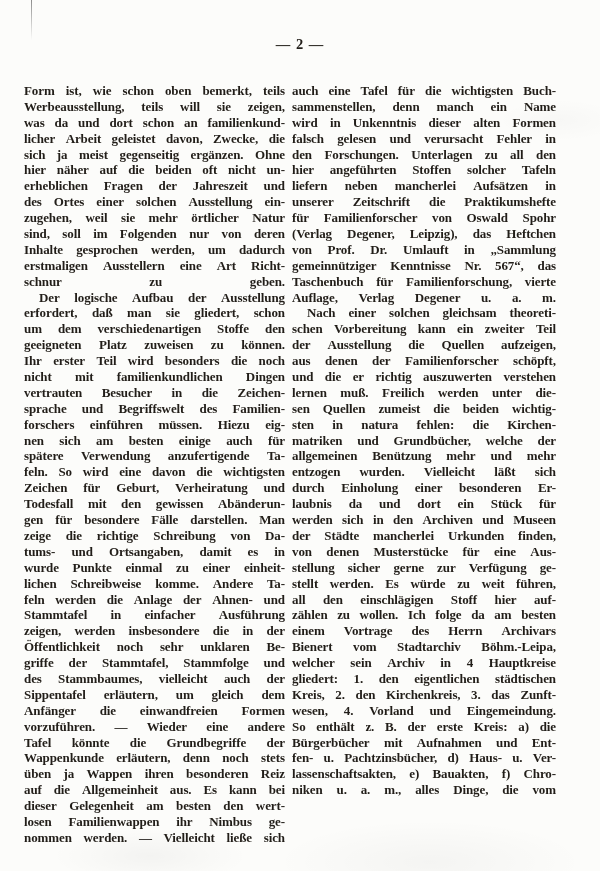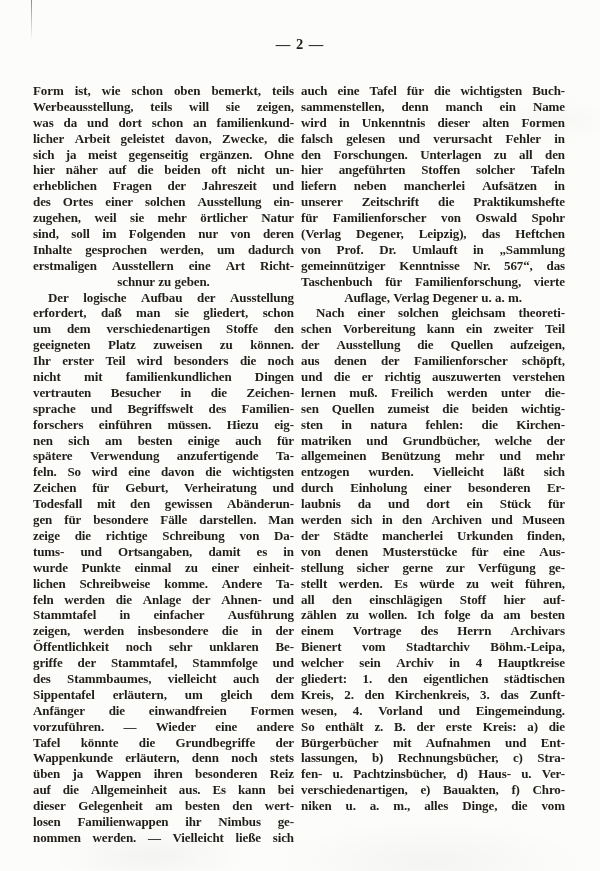--- a/index.html
+++ b/index.html
@@ -35,21 +35,21 @@
     left: 0;
     right: 0;
     text-align: center;
     font-size: 14.5px;
     font-weight: 700;
     letter-spacing: 1px;
   }
   .columns {
     position: absolute;
     top: 83px;
-    left: 33px;
+    left: 24px;
     width: 532px;
     display: flex;
     justify-content: space-between;
   }
   .col {
     width: 261px;
   }
   .col-right {
     width: 264px;
   }
@@ -59,21 +59,21 @@
     height: 15.9px;
     line-height: 15.9px;
     font-size: 13px;
     font-weight: 700;
     letter-spacing: -0.1px;
     white-space: pre;
     overflow: visible;
   }
   .text-line span { flex: 0 0 auto; }
   .text-line.para-end {
-    justify-content: center;
+    justify-content: space-between;
     gap: 3.4px;
   }
   .text-line.indent {
     padding-left: 15px;
   }
 </style>
 </head>
 <body>
 
 <div class="page">
@@ -166,19 +166,18 @@
         <div class="text-line"><span>all</span><span>den</span><span>einschlägigen</span><span>Stoff</span><span>hier</span><span>auf-</span></div>
         <div class="text-line"><span>zählen</span><span>zu</span><span>wollen.</span><span>Ich</span><span>folge</span><span>da</span><span>am</span><span>besten</span></div>
         <div class="text-line"><span>einem</span><span>Vortrage</span><span>des</span><span>Herrn</span><span>Archivars</span></div>
         <div class="text-line"><span>Bienert</span><span>vom</span><span>Stadtarchiv</span><span>Böhm.-Leipa,</span></div>
         <div class="text-line"><span>welcher</span><span>sein</span><span>Archiv</span><span>in</span><span>4</span><span>Hauptkreise</span></div>
         <div class="text-line"><span>gliedert:</span><span>1.</span><span>den</span><span>eigentlichen</span><span>städtischen</span></div>
         <div class="text-line"><span>Kreis,</span><span>2.</span><span>den</span><span>Kirchenkreis,</span><span>3.</span><span>das</span><span>Zunft-</span></div>
         <div class="text-line"><span>wesen,</span><span>4.</span><span>Vorland</span><span>und</span><span>Eingemeindung.</span></div>
         <div class="text-line"><span>So</span><span>enthält</span><span>z.</span><span>B.</span><span>der</span><span>erste</span><span>Kreis:</span><span>a)</span><span>die</span></div>
         <div class="text-line"><span>Bürgerbücher</span><span>mit</span><span>Aufnahmen</span><span>und</span><span>Ent-</span></div>
-        <div class="text-line"><span>lassungen,</span><span>b)</span><span>Rechnungsbücher,</span><span>c)</span><span>Stra-</span></div>
         <div class="text-line"><span>fen-</span><span>u.</span><span>Pachtzinsbücher,</span><span>d)</span><span>Haus-</span><span>u.</span><span>Ver-</span></div>
-        <div class="text-line"><span>verschiedenartigen,</span><span>e)</span><span>Bauakten,</span><span>f)</span><span>Chro-</span></div>
+        <div class="text-line"><span>lassenschaftsakten,</span><span>e)</span><span>Bauakten,</span><span>f)</span><span>Chro-</span></div>
         <div class="text-line"><span>niken</span><span>u.</span><span>a.</span><span>m.,</span><span>alles</span><span>Dinge,</span><span>die</span><span>vom</span></div>
       </div>
   </div>
 </div>
 
 </body></html>

